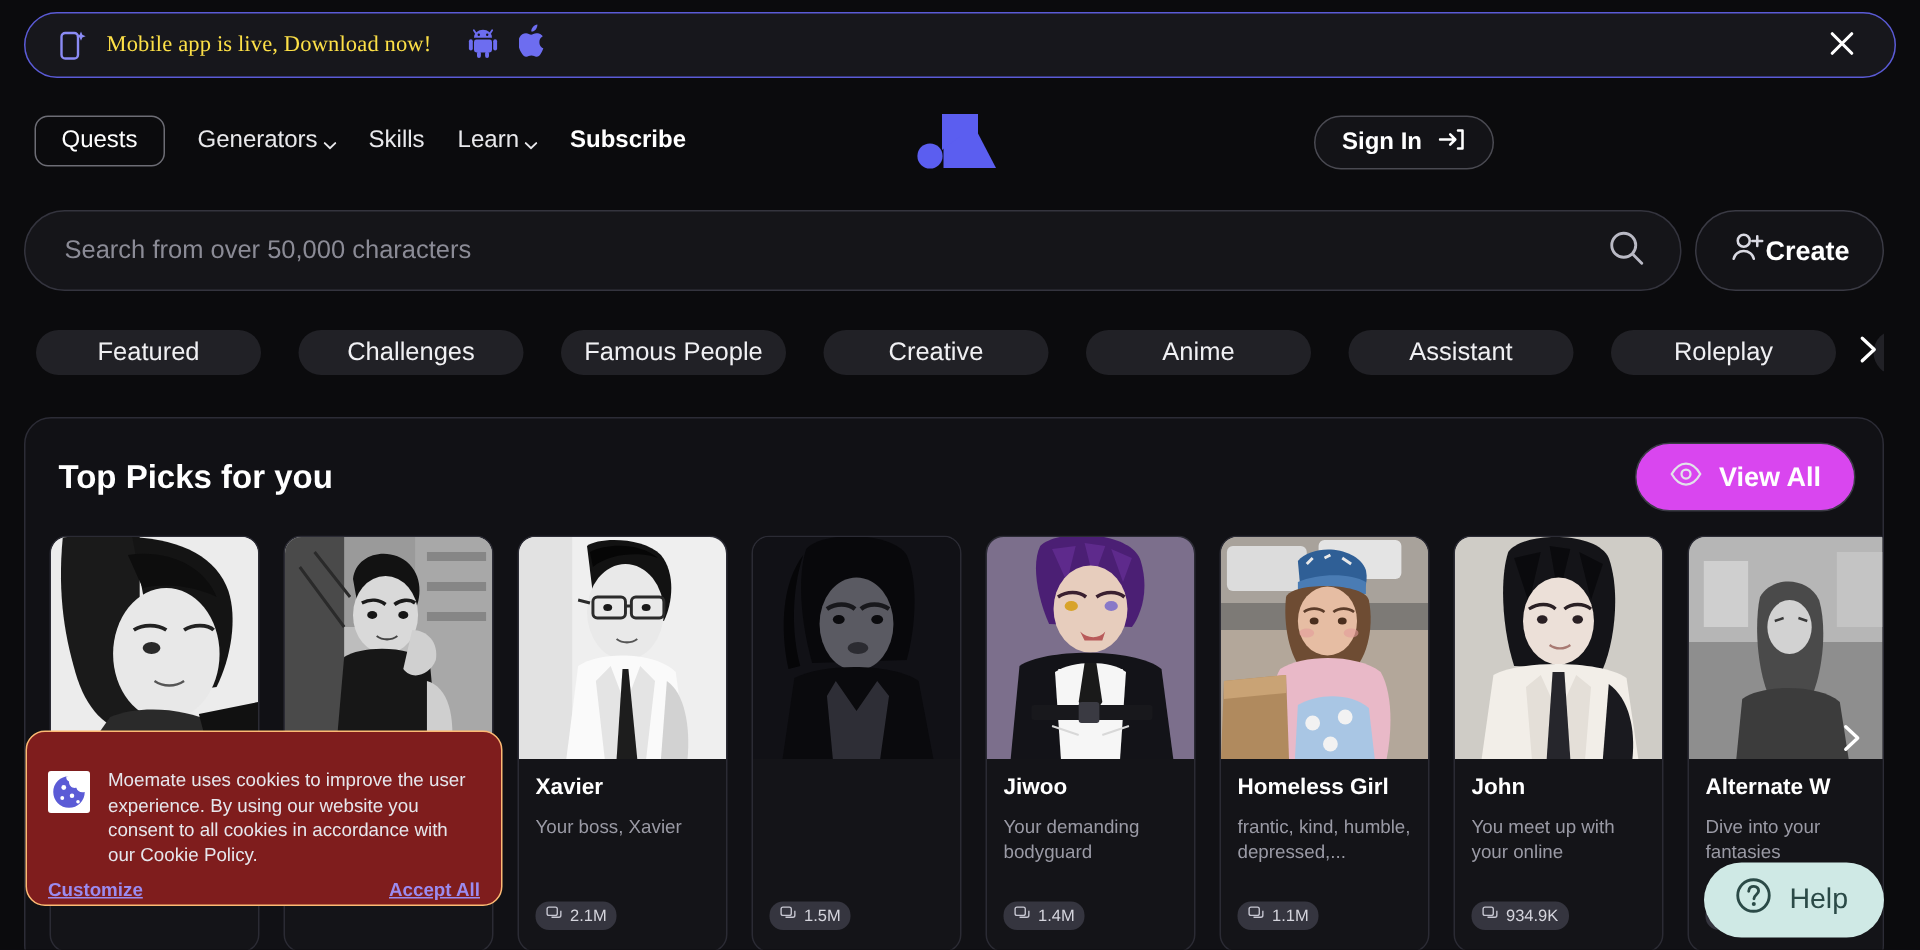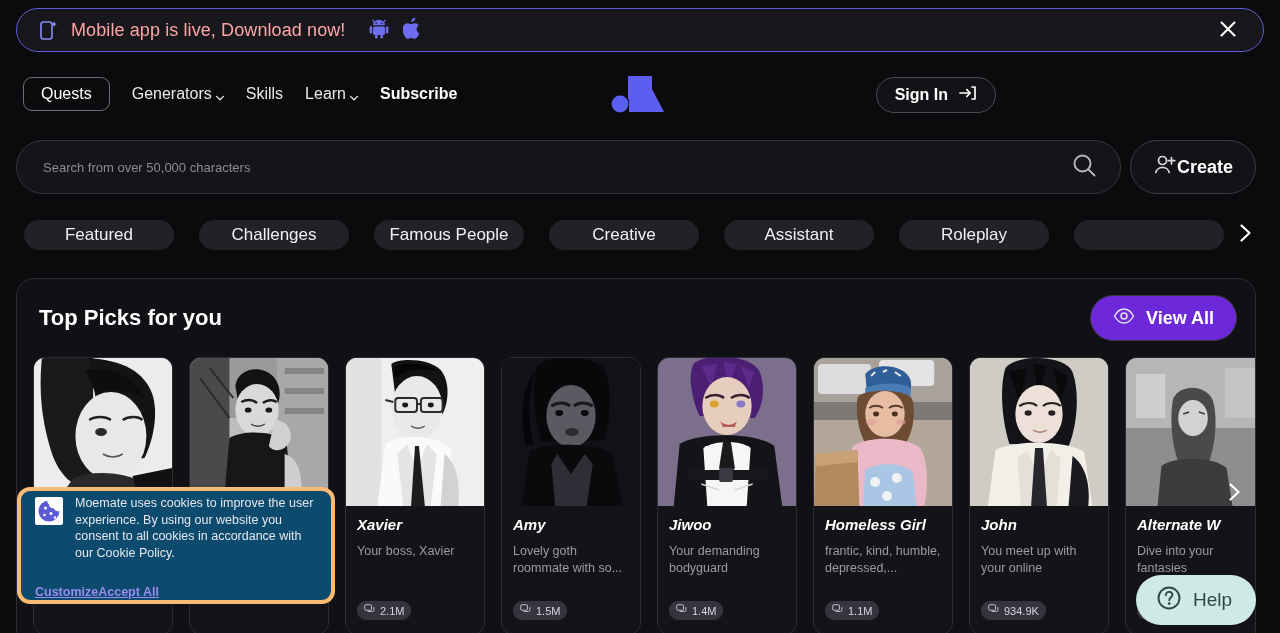--- a/index.html
+++ b/index.html
@@ -12,21 +12,21 @@
   }
   body { position: relative; }
 
   
   .banner {
     position: absolute; left: 16px; top: 8px; width: 1248px; height: 44px;
     background: #17171c; border: 1px solid #5b5bd6; border-radius: 22px;
     display: flex; align-items: center; padding: 0 18px 0 22px;
   }
   .banner-left { display: flex; align-items: center; gap: 12px; flex: 1; }
-  .banner-text { font-size: 18px; color: #fca5a5; letter-spacing: .1px; }
+  .banner-text { font-size: 15px; color: #fde047; letter-spacing: .1px; font-family: Liberation Serif, serif; }
   .phone-icon { width: 20px; height: 22px; position: relative; display: inline-block; }
   .banner-store-icons { display: flex; align-items: center; gap: 14px; margin-left: 12px; }
   .close-btn {
     width: 34px; height: 34px; display: flex; align-items: center; justify-content: center;
     cursor: pointer; background: none; border: none;
   }
 
   
   .nav { position: absolute; left: 0; top: 66px; width: 1020px; height: 56px; display: flex; align-items: center; }
   .nav-left { display: flex; align-items: center; gap: 22px; padding-left: 23px; }
@@ -53,21 +53,21 @@
 
   
   .search-row { position: absolute; left: 0; top: 140px; width: 1280px; height: 56px; }
   .search-box {
     position: absolute; left: 16px; top: 0; width: 1105px; height: 54px;
     background: #151519; border: 1px solid #34343e; border-radius: 27px;
     display: flex; align-items: center; padding: 0 22px 0 26px;
   }
   .search-box input {
     flex: 1; background: transparent; border: none; outline: none;
-    color: #cfcfd6; font-size: 13px; font-family: "Liberation Sans", sans-serif;
+    color: #cfcfd6; font-size: 17px; font-family: "Liberation Sans", sans-serif;
   }
   .search-box input::placeholder { color: #8b8b96; }
   .create-btn {
     position: absolute; right: 24px; top: 0; height: 54px; padding: 0 22px;
     background: #131317; border: 1px solid #3a3a44; border-radius: 27px;
     display: flex; align-items: center; color: #fff;
     font-size: 18px; font-weight: bold; cursor: pointer;
   }
 
   
@@ -90,61 +90,61 @@
     position: absolute; left: 16px; top: 278px; width: 1240px; height: 370px;
     background: #111115; border: 1px solid #2c2c36; border-radius: 18px; overflow: hidden;
   }
   .panel-head {
     height: 78px; display: flex; align-items: center; justify-content: space-between;
     padding: 0 18px 0 22px;
   }
   .panel-title { font-size: 22px; font-weight: bold; color: #ffffff; }
   .viewall-btn {
     height: 46px; padding: 0 22px; border: 1px solid #3a3a44; border-radius: 23px;
-    background: #6d28d9; display: flex; align-items: center; gap: 11px;
+    background: #d946ef; display: flex; align-items: center; gap: 11px;
     color: #fff; font-size: 18px; font-weight: bold; cursor: pointer;
   }
   .cards-row {
     display: flex; gap: 16px; padding: 0 16px; height: 280px; overflow: hidden;
   }
   .card {
     flex: 0 0 140px; width: 140px; height: 278px;
     background: #141418; border: 1px solid #2b2b34; border-radius: 12px;
     overflow: hidden; cursor: pointer; position: relative;
   }
   .card-img { width: 100%; height: 148px; display: block; }
   .card-body { padding: 10px 11px 0 11px; }
   .card-name {
     font-size: 15px; font-weight: bold; color: #ffffff; white-space: nowrap;
-    overflow: hidden; margin-bottom: 10px; font-style: italic;
+    overflow: hidden; margin-bottom: 10px;
   }
   .card-desc {
     font-size: 12.5px; line-height: 17px; color: #9a9aa5; height: 34px; overflow: hidden;
   }
   .card-stat {
     position: absolute; left: 11px; bottom: 14px;
     background: #35353f; border-radius: 9px; height: 19px;
     display: flex; align-items: center; gap: 5px; padding: 0 7px;
     font-size: 11px; color: #d5d5dd; text-align: center;
   }
   .cards-arrow {
     position: absolute; right: 8px; top: 202px; width: 26px; height: 26px;
     display: flex; align-items: center; justify-content: center; cursor: pointer; z-index: 6;
   }
 
   
   .cookie {
     position: absolute; left: 17px; top: 487px; width: 318px; height: 117px;
-    background: #0c4a6e; border: 4px solid #fdba74; border-radius: 13px;
-    padding: 4px 14px 10px 14px; z-index: 20;
+    background: #7f1d1d; border: 1px solid #fdba74; border-radius: 13px;
+    padding: 24px 14px 10px 14px; z-index: 20;
   }
   .cookie-top { display: flex; gap: 12px; }
   .cookie-icon { flex: 0 0 28px; width: 28px; height: 28px; margin-top: 2px; }
   .cookie-text { font-size: 12.5px; line-height: 16.5px; color: #e6e6ec; }
-  .cookie-actions { display: flex; justify-content: flex-start; gap: 0; margin-top: 24px; }
+  .cookie-actions { display: flex; justify-content: space-between; gap: 0; margin-top: 8px; }
   .cookie-link {
     font-size: 12.5px; font-weight: bold; color: #9b8bf0;
     text-decoration: underline; cursor: pointer;
   }
 
   
   .help-btn {
     position: absolute; right: 24px; bottom: 8px; height: 50px; padding: 0 24px 0 20px;
     background: #cfe9e5; border-radius: 25px; display: flex; align-items: center; gap: 11px;
     color: #2b4a47; font-size: 19px; font-weight: normal; cursor: pointer; z-index: 30;
@@ -272,20 +272,21 @@
     </span>
     <span>Create</span>
   </button>
 </div>
 
 <div class="chips-row">
   <div class="chip">Featured</div>
   <div class="chip">Challenges</div>
   <div class="chip">Famous People</div>
   <div class="chip">Creative</div>
+  <div class="chip">Anime</div>
   <div class="chip">Assistant</div>
   <div class="chip">Roleplay</div>
   <div class="chip"></div>
 </div>
 <div class="chips-arrow">
   <span>
     <svg width="20" height="22" viewBox="0 0 20 22">
         <path d="M6.5 3.5 L14.5 11 L6.5 18.5" fill="none" stroke="#ffffff" stroke-width="2.2" stroke-linecap="round" stroke-linejoin="round"></path>
       </svg>
   </span>
@@ -396,24 +397,20 @@
         <ellipse cx="70" cy="58" rx="25" ry="31" fill="#5a5a62"></ellipse>
         <path d="M50 48 C56 44 64 44 69 48" stroke="#18181c" stroke-width="3" fill="none"></path>
         <path d="M73 48 C78 44 86 44 92 48" stroke="#18181c" stroke-width="3" fill="none"></path>
         <ellipse cx="58" cy="55" rx="4" ry="3" fill="#0b0b0e"></ellipse>
         <ellipse cx="84" cy="55" rx="4" ry="3" fill="#0b0b0e"></ellipse>
         <ellipse cx="71" cy="74" rx="7" ry="4" fill="#2b2b31"></ellipse>
         <path d="M28 94 C48 84 94 84 112 96 L122 148 H20 Z" fill="#0a0a0d"></path>
         <path d="M56 96 L70 116 L84 96 L92 106 L86 148 H54 L50 106 Z" fill="#2e2e36"></path>
         <path d="M34 12 C26 36 26 64 32 86 L24 88 C18 60 20 30 34 12 Z" fill="#060608"></path>
       </svg>
-      <div class="card-body">
-        <div class="card-name">Amy</div>
-        <div class="card-desc">Lovely goth roommate with so...</div>
-      </div>
       <div class="card-stat">
         <span>
           <svg width="11" height="11" viewBox="0 0 12 12">
             <rect x="0.8" y="0.8" width="7.4" height="6" rx="1.4" fill="none" stroke="#c7c7d2" stroke-width="1"></rect>
             <path d="M4 8.2 h5.4 a1.4 1.4 0 0 0 1.4 -1.4 v-3.4" fill="none" stroke="#c7c7d2" stroke-width="1"></path>
           </svg>
         </span>
         <span>1.5M</span>
       </div>
     </div>

